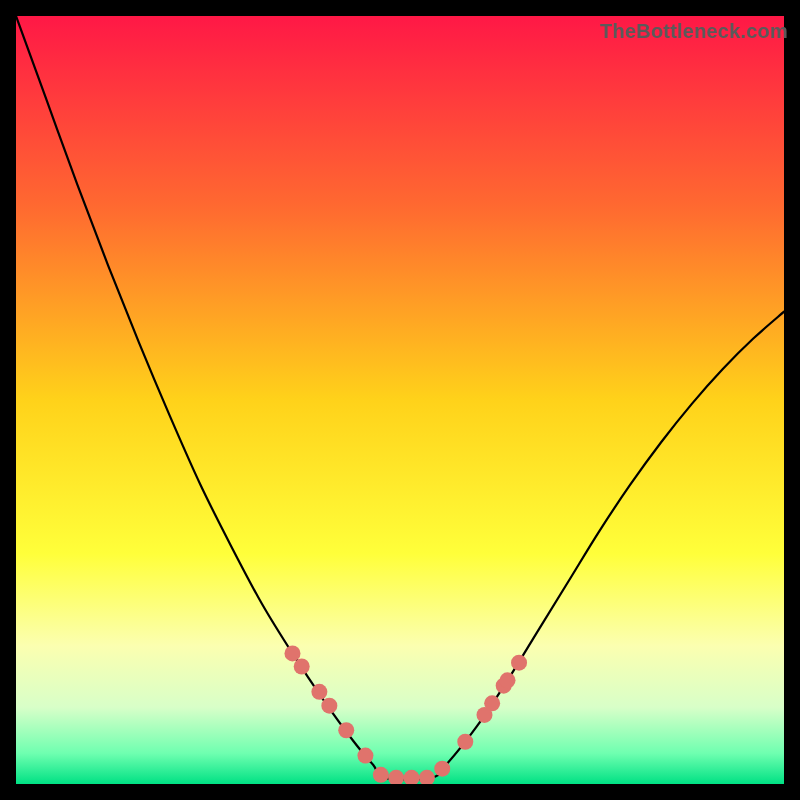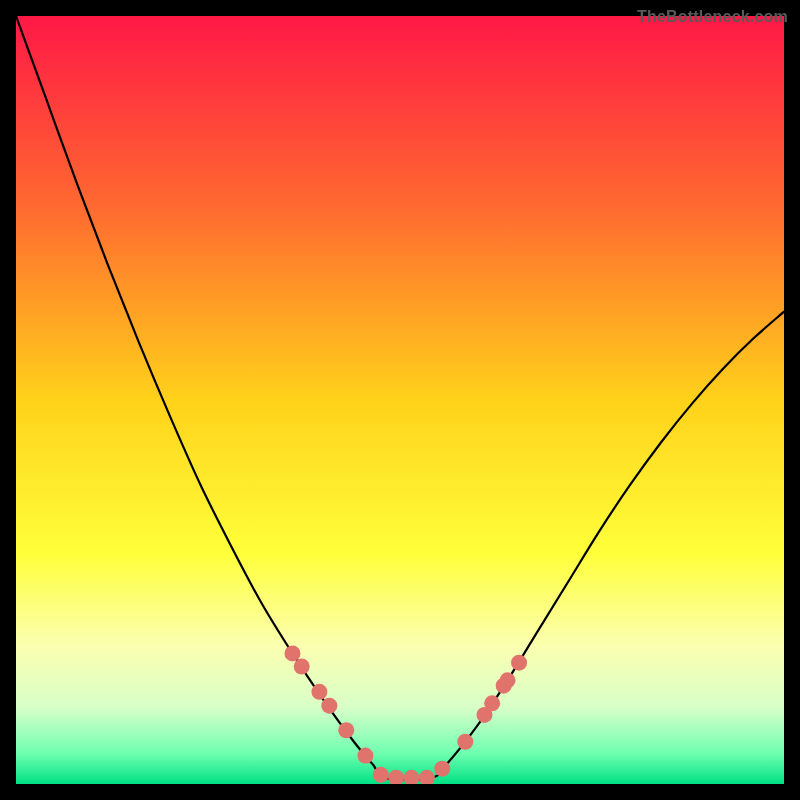--- a/index.html
+++ b/index.html
@@ -21,24 +21,24 @@
   }
   .plot {
     position: absolute;
     left: 16px;
     top: 16px;
     width: 768px;
     height: 768px;
   }
   .watermark {
     position: absolute;
-    top: 8px;
+    top: 20px;
     right: 12px;
     color: #5a5a5a;
-    font-size: 16px;
+    font-size: 20px;
     font-weight: 600;
     letter-spacing: 0.2px;
     user-select: none;
     margin-left: 40px;
   }
 </style>
 </head>
 <body>
 
 <div class="frame"></div>

